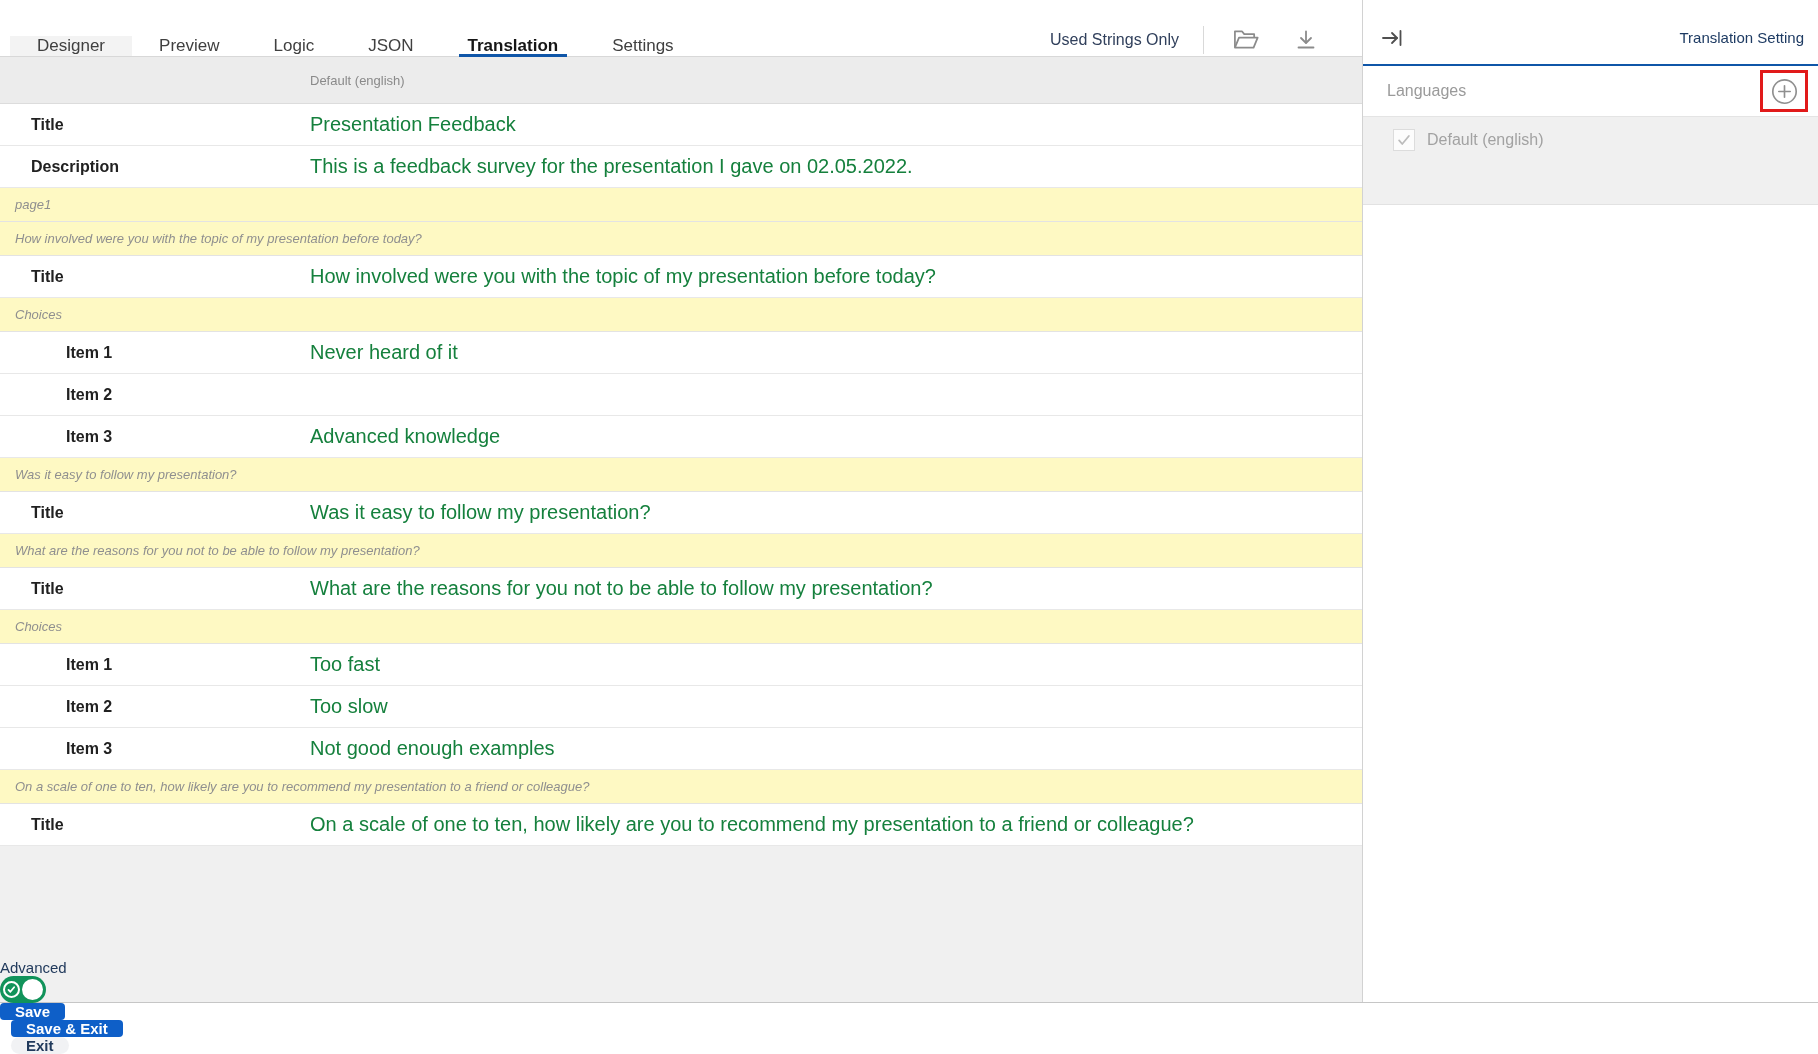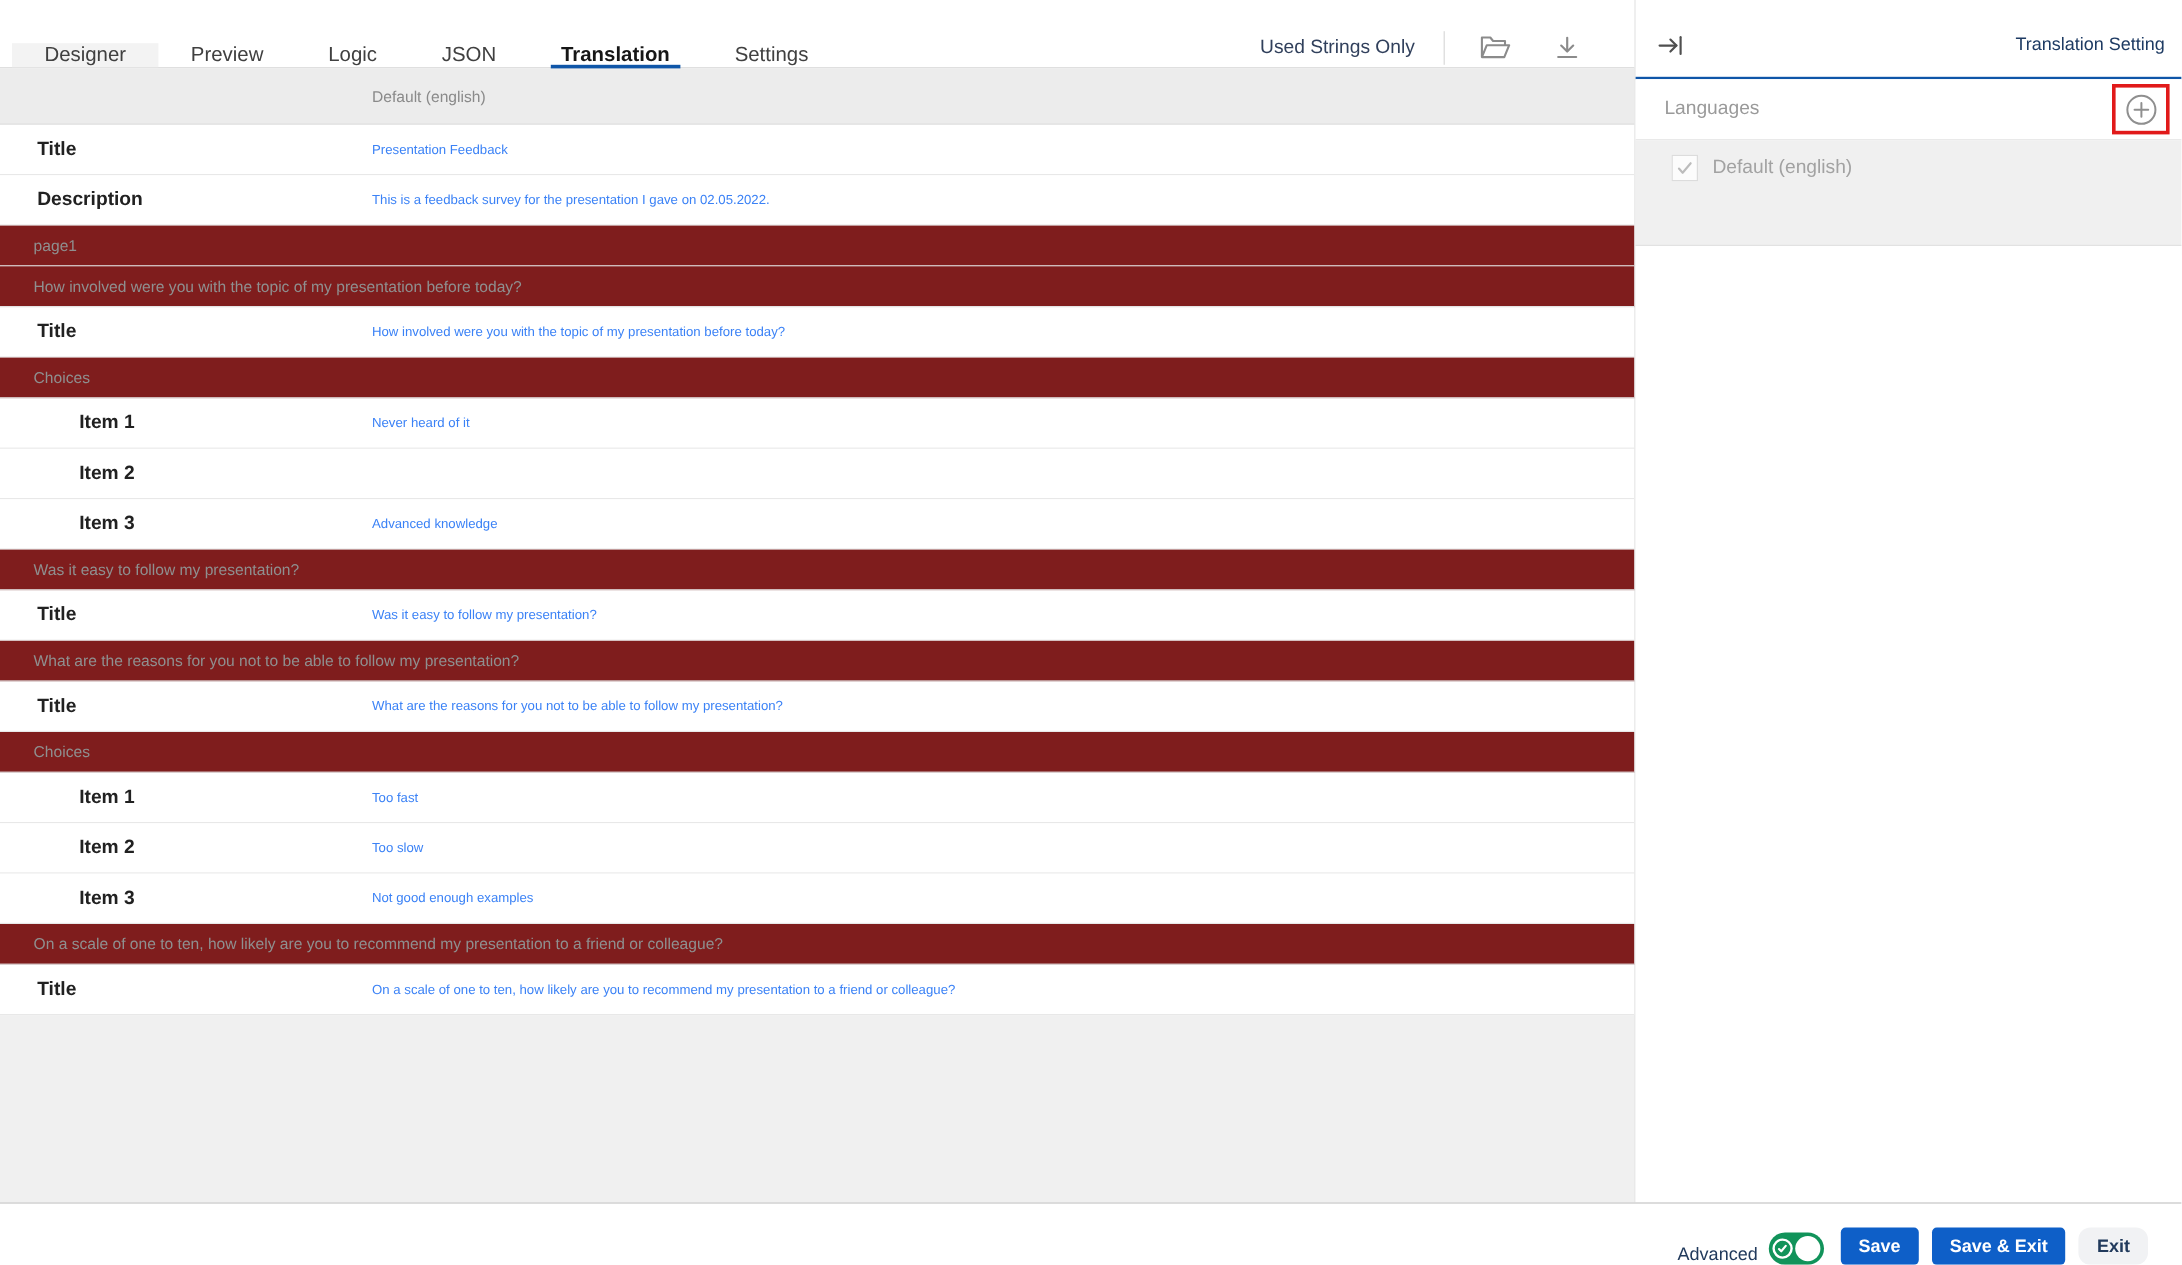--- a/index.html
+++ b/index.html
@@ -45,25 +45,25 @@
   .t-header-label { padding-left: 310px; font-size: 13px; color: #8a8a8a; }
   .t-row {
     height: 42px; background: #fff; border-bottom: 1px solid #e8e8e8;
     display: flex; align-items: center;
   }
   .t-row .t-label {
     width: 310px; flex-shrink: 0; padding-left: 31px;
     font-size: 16px; font-weight: 700; color: #212121;
   }
   .t-row .t-label.indent2 { padding-left: 66px; }
-  .t-row .t-value { flex: 1; font-size: 11px; color: #3b82f6; padding-right: 20px; }
+  .t-row .t-value { flex: 1; font-size: 20px; color: #15803d; padding-right: 20px; }
   .t-group {
-    height: 34px; background: #7f1d1d; border-bottom: 1px solid #e3e3e3;
-    display: flex; align-items: center; padding-left: 28px;
-    font-size: 13px; color: #8f8f8f;
+    height: 34px; background: #fef9c3; border-bottom: 1px solid #e3e3e3;
+    display: flex; align-items: center; padding-left: 15px;
+    font-size: 13px; color: #8f8f8f; font-style: italic;
   }
 
   
   .right-panel { width: 455px; background: #fff; display: flex; flex-direction: column; }
   .panel-header {
     height: 66px; flex-shrink: 0; display: flex; align-items: center;
     border-bottom: 2px solid var(--underline, #0f56a8);
     padding: 11px 14px 0 12px;
   }
   .collapse-btn { background: none; border: none; cursor: pointer; padding: 4px; display: flex; }
@@ -86,22 +86,23 @@
   .checkbox {
     width: 22px; height: 22px; background: #fcfcfc; border: 1px solid #dcdcdc;
     display: flex; align-items: center; justify-content: center; flex-shrink: 0;
   }
   .language-label { margin-left: 12px; font-size: 16px; color: #a2a2a2; }
   .panel-rest { flex: 1; background: #fff; }
 
   
   .footer {
     height: 52px; border-top: 1px solid #c6c6c6; background: #fff;
-    display: flex; align-items: flex-end; justify-content: flex-end;
+    display: flex; align-items: flex-start; justify-content: flex-end;
     padding-right: 28px;
+    flex-direction: column;
   }
   .advanced-label { font-size: 15px; color: #213a5c; margin-right: 9px; }
   .toggle {
     width: 46px; height: 27px; border-radius: 14px;
     background: var(--green, #11935a);
     display: flex; align-items: center; padding: 0 3px;
     position: relative; cursor: pointer; margin-right: 14px; flex-shrink: 0;
   }
   .toggle-check {
     width: 17px; height: 17px; border-radius: 50%;

